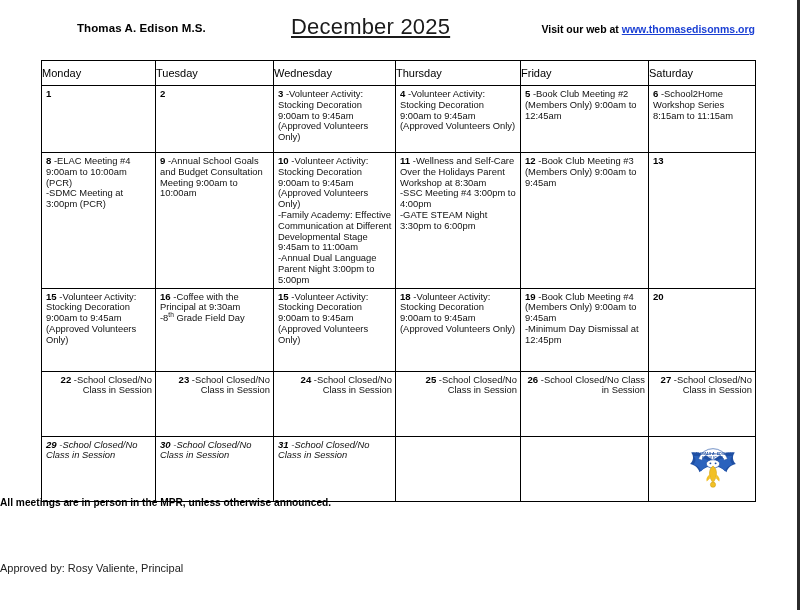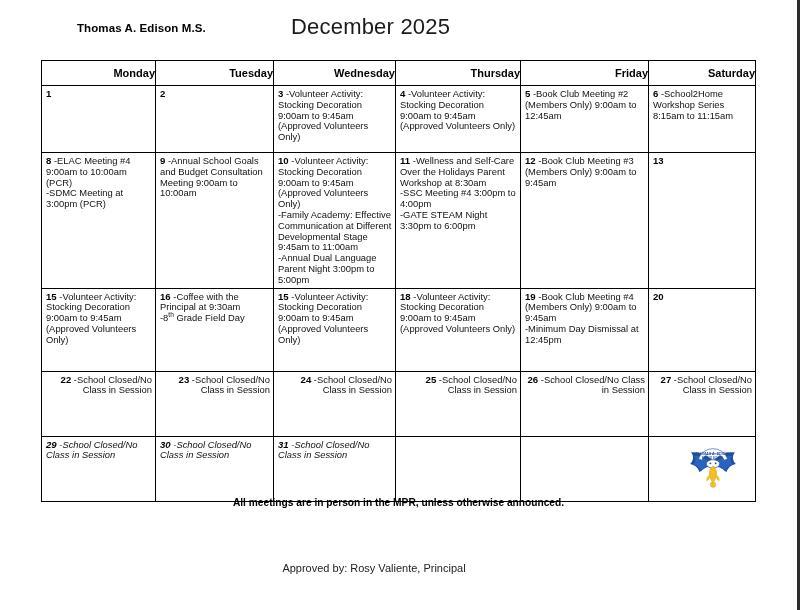--- a/index.html
+++ b/index.html
@@ -45,20 +45,21 @@
     color: #000;
     letter-spacing: 0.1px;
   }
   .month-title {
     position: absolute;
     left: 250px; top: 0px;
     font-size: 22px;
     font-weight: normal;
     color: #1a1a1a;
     letter-spacing: 0.2px;
+    text-decoration: underline;
   }
   .web-note {
     position: absolute;
     right: 0px; top: 9px;
     font-size: 10.5px;
     font-weight: bold;
     color: #000;
     white-space: nowrap;
   }
   .web-note .url {
@@ -84,24 +85,24 @@
   }
   .cal col.c0 { width: 114px; }
   .cal col.c1 { width: 118px; }
   .cal col.c2 { width: 122px; }
   .cal col.c3 { width: 125px; }
   .cal col.c4 { width: 128px; }
   .cal col.c5 { width: 107px; }
 
   .cal thead th {
     height: 25px;
-    text-align: right;
+    text-align: left;
     vertical-align: middle;
     font-size: 11px;
-    font-weight: bold;
+    font-weight: normal;
     color: #000;
   }
 
   .r1 td { height: 67px; }
   .r2 td { height: 128px; }
   .r3 td { height: 83px; }
   .r4 td { height: 65px; text-align: right; }
   .r5 td { height: 65px; font-style: italic; }
 
   .cellwrap {
@@ -125,44 +126,45 @@
     top: 6px;
     width: 52px;
     height: 48px;
   }
 
   
   .note-all {
     position: absolute;
     left: 0; top: 497px;
     width: 797px;
-    text-align: center;
+    text-align: left;
     font-size: 10.2px;
     font-weight: bold;
     color: #000;
   }
   .approved {
     position: absolute;
     left: 0; top: 562px;
     width: 797px;
     padding-right: 49px;
     box-sizing: border-box;
-    text-align: center;
+    text-align: left;
     font-size: 11px;
     color: #222;
   }
 </style>
 </head>
 <body>
 
 <div class="page">
 
   <div class="header">
     <div class="school-name">Thomas A. Edison M.S.</div>
     <div class="month-title">December 2025</div>
+    <div class="web-note"><span>Visit our web at </span><a class="url" href="#">www.thomasedisonms.org</a></div>
   </div>
 
   <table class="cal">
     <colgroup>
       <col class="c0">
         <col class="c1">
         <col class="c2">
         <col class="c3">
         <col class="c4">
         <col class="c5">

